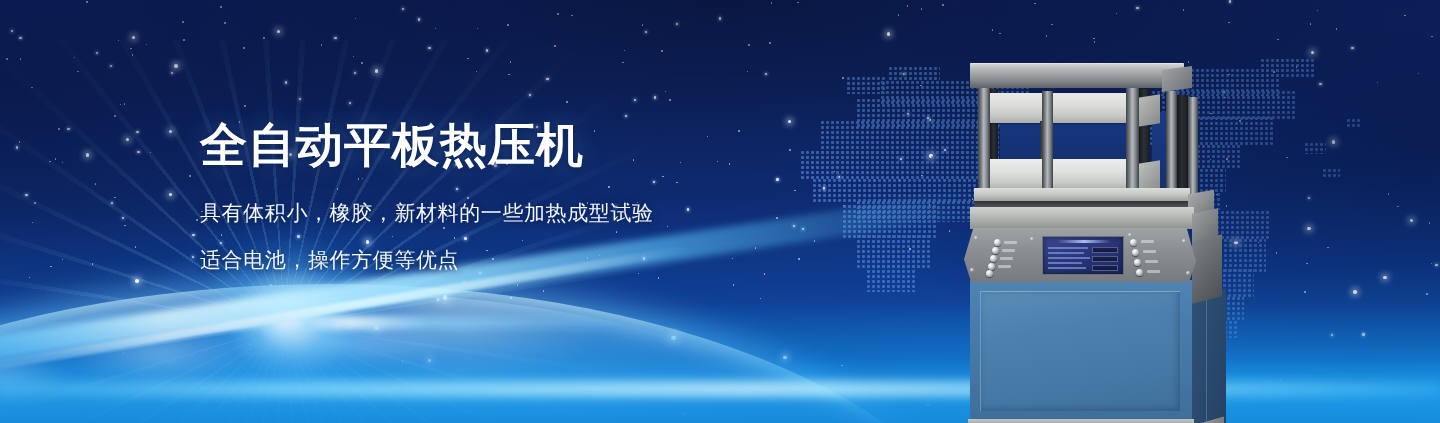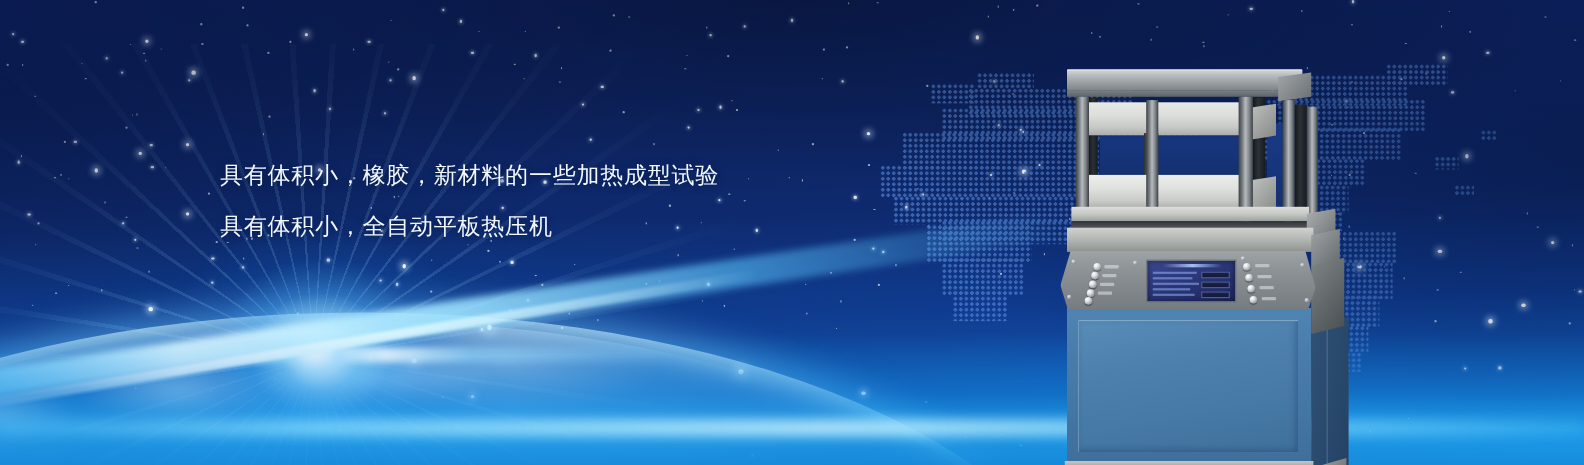--- a/index.html
+++ b/index.html
@@ -823,17 +823,18 @@
     <div class="m-screw" style="left:198px; top:178px;"></div>
     <div class="m-screw" style="left:252px; top:184px;"></div>
     <div class="m-screw" style="left:256px; top:216px;"></div>
 
     <div class="m-base"></div>
     <div class="m-base-side"></div>
 
   </div>
 
   <div class="copy">
+    <div class="headline">全自动平板热压机</div>
     <div class="subline first">具有体积小，橡胶，新材料的一些加热成型试验</div>
-    <div class="subline">具有体积小，全自动平板热压机</div>
+    <div class="subline">适合电池，操作方便等优点</div>
   </div>
 
 </div>
 
 </body></html>

